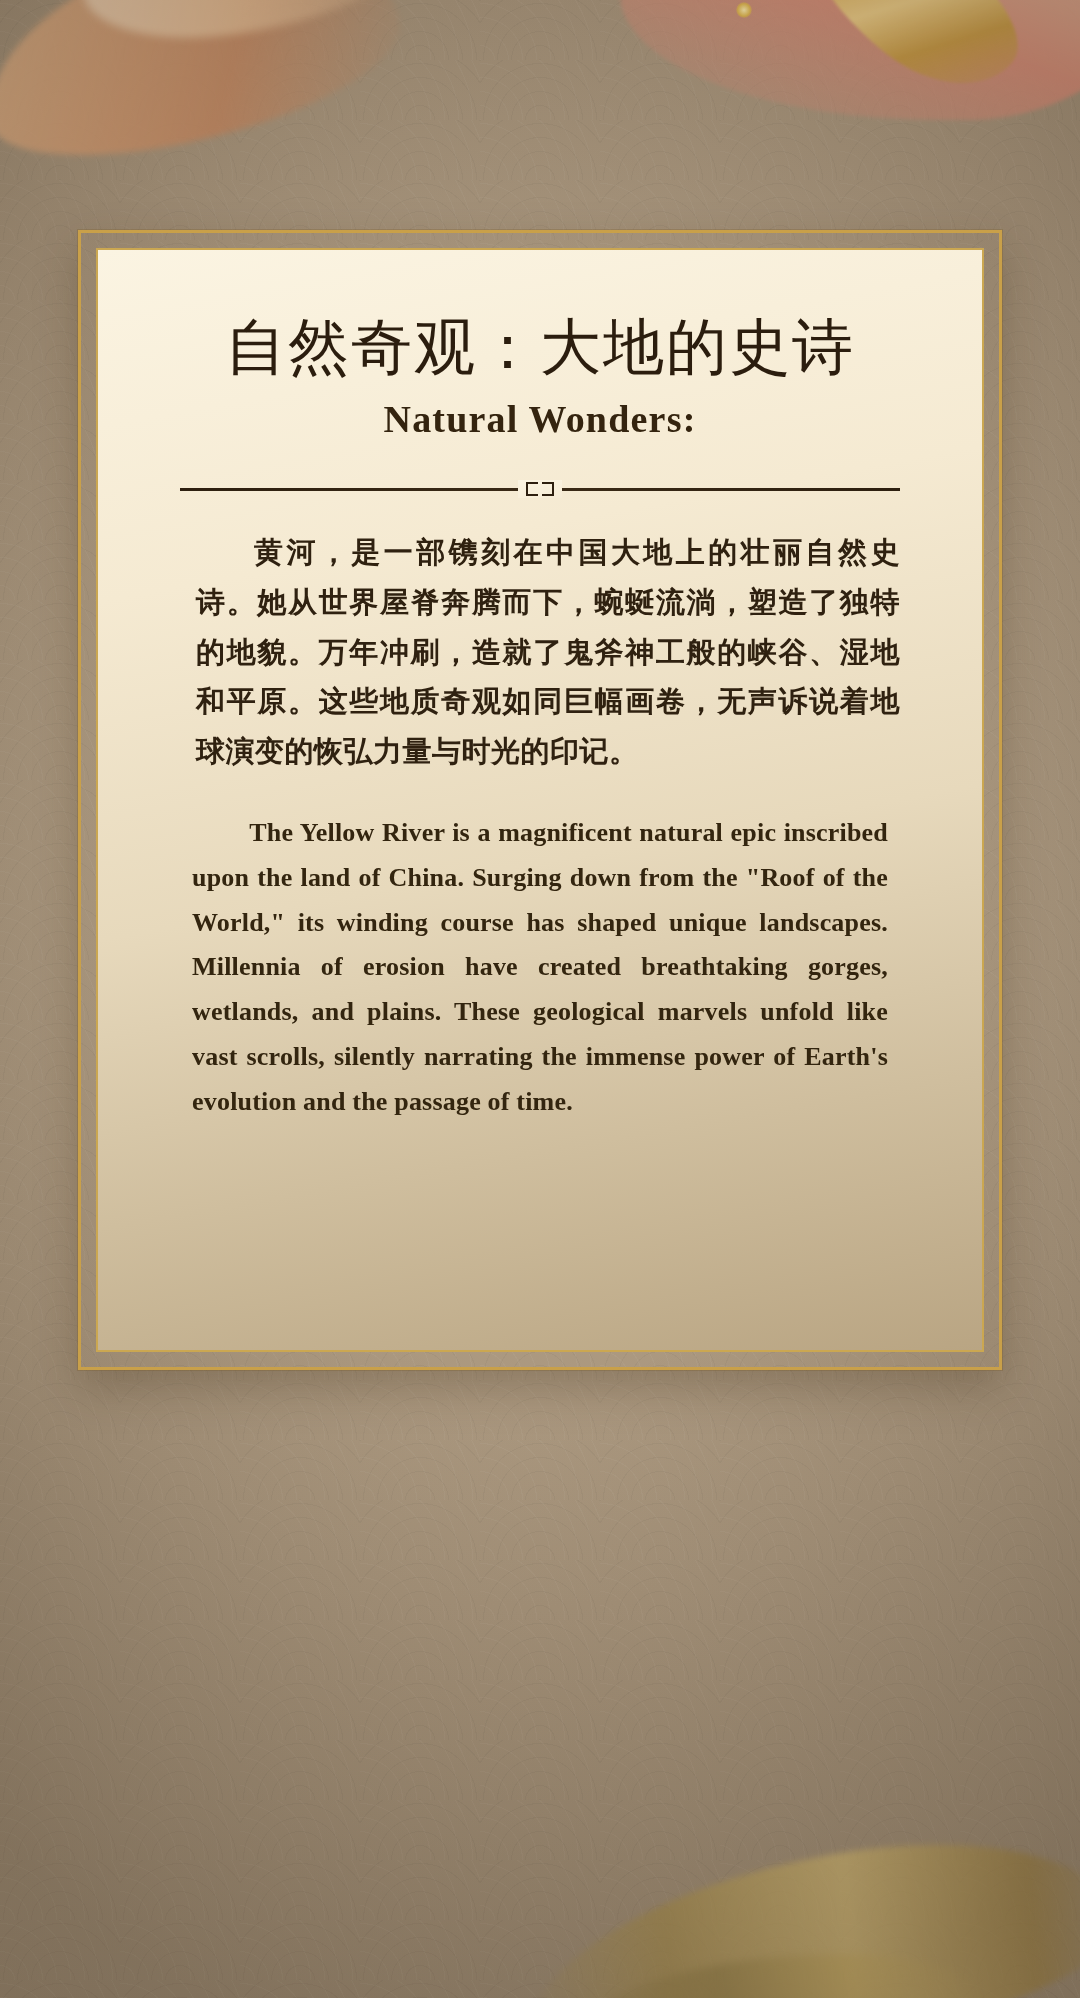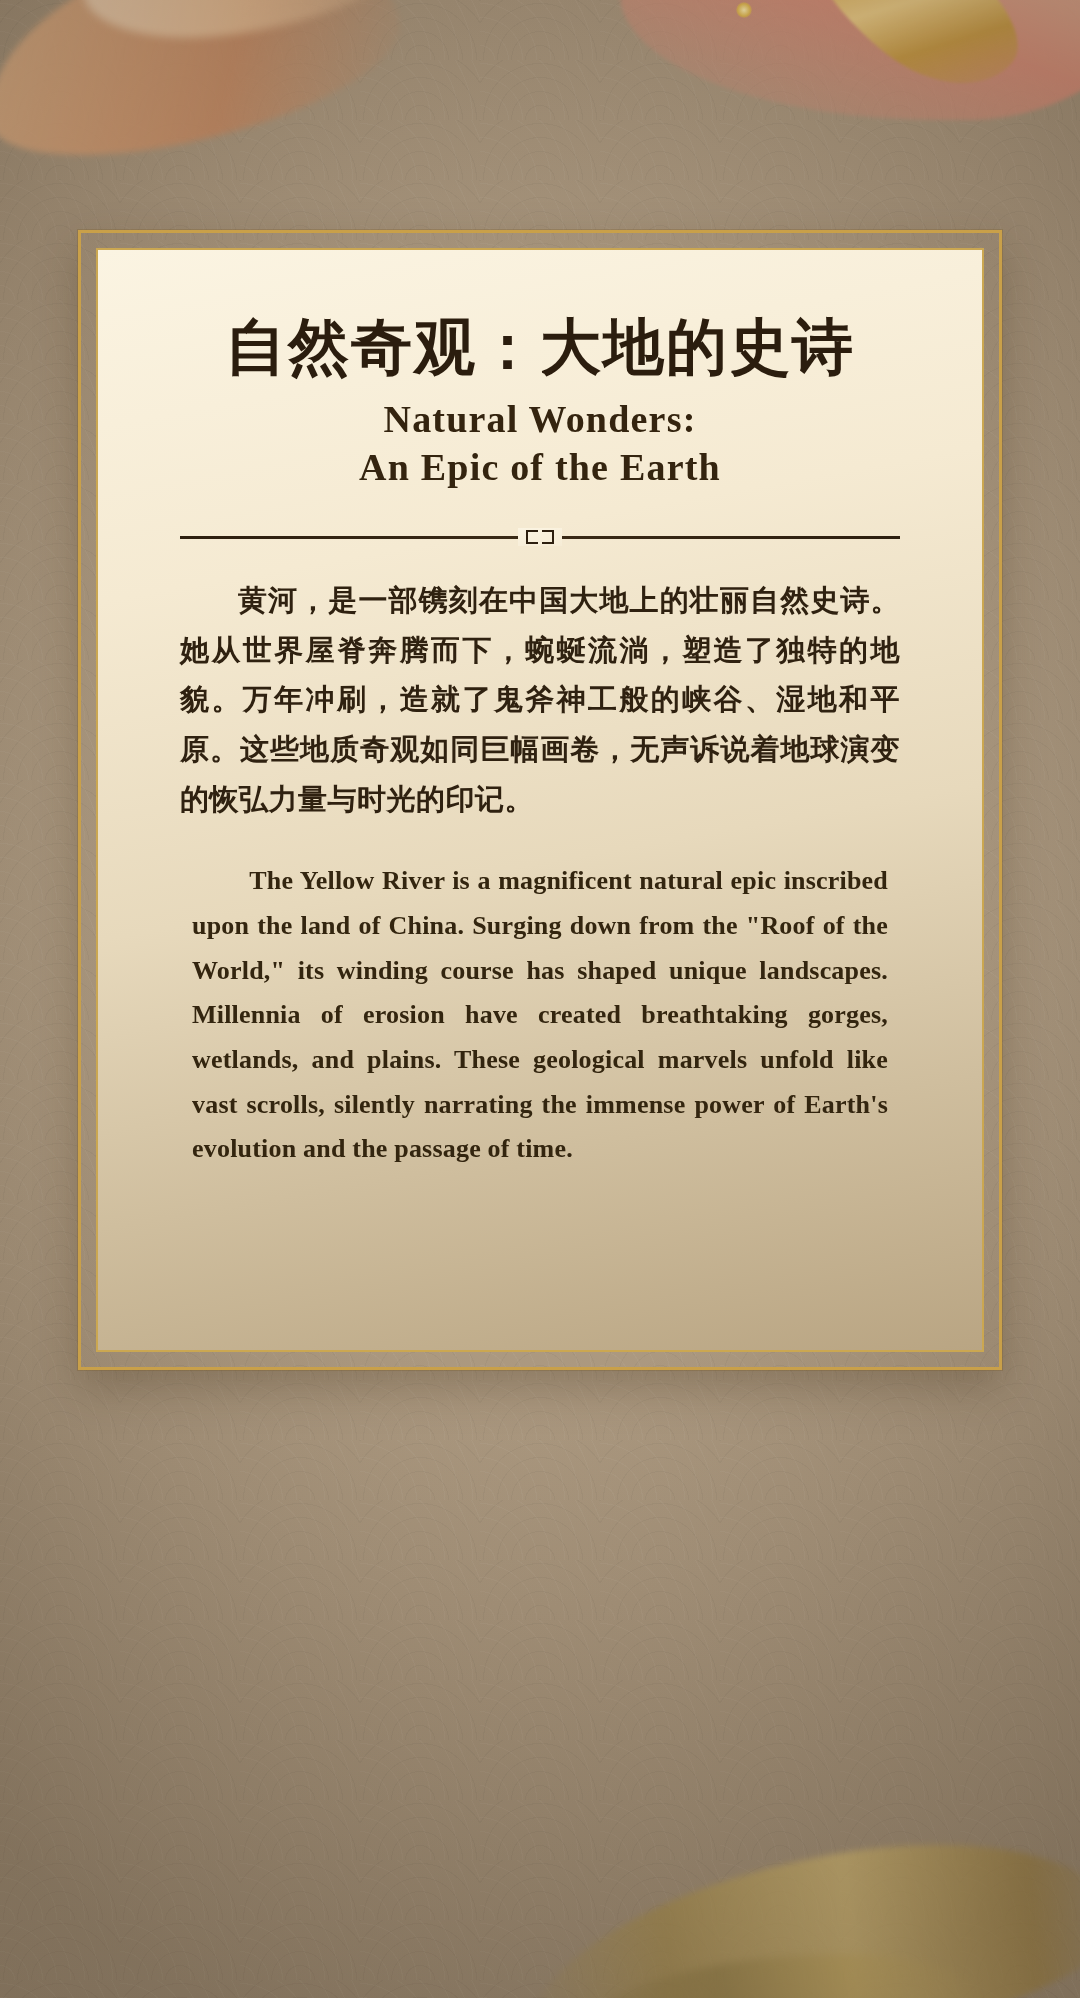--- a/index.html
+++ b/index.html
@@ -169,21 +169,21 @@
   .card-content {
     position: absolute;
     left: 82px;
     right: 82px;
     top: 62px;
     bottom: 40px;
   }
 
   .title-cn {
     font-family: "Liberation Serif", "DejaVu Serif", serif;
-    font-weight: 700;
+    font-weight: 400;
     font-size: 61px;
     letter-spacing: 2px;
     color: #2b1d0e;
     text-align: center;
     line-height: 1.18;
     margin: 0 0 4px 0;
   }
   .title-en {
     font-family: Liberation Serif, serif;
     font-weight: 700;
@@ -229,21 +229,21 @@
   .divider .knot i.left { transform: scaleX(-1); }
 
   .para-cn {
     font-family: "Liberation Serif", "DejaVu Serif", serif;
     font-weight: 700;
     font-size: 29px;
     line-height: 1.72;
     color: #2f2110;
     text-align: justify;
     text-indent: 2em;
-    margin: 0 0 34px 0;
+    margin: 0 0 34px 16px;
     letter-spacing: .5px;
   }
   .para-en {
     font-family: "Liberation Serif", "DejaVu Serif", serif;
     font-weight: 700;
     font-size: 26px;
     line-height: 1.72;
     color: #33250f;
     text-align: justify;
     text-indent: 2.2em;
@@ -281,21 +281,20 @@
       <span class="notch tr"></span>
       <span class="notch bl"></span>
       <span class="notch br"></span>
 
       <div class="card-content">
 
         <h1 class="title-cn">自然奇观：大地的史诗</h1>
 
         <div class="title-en">
           <div>Natural Wonders:</div>
-          <div>An Epic of the Earth</div>
         </div>
 
         <div class="divider">
           <div class="bar"></div>
           <div class="knot">
             <i class="left"></i>
             <i class="right"></i>
           </div>
         </div>
 

